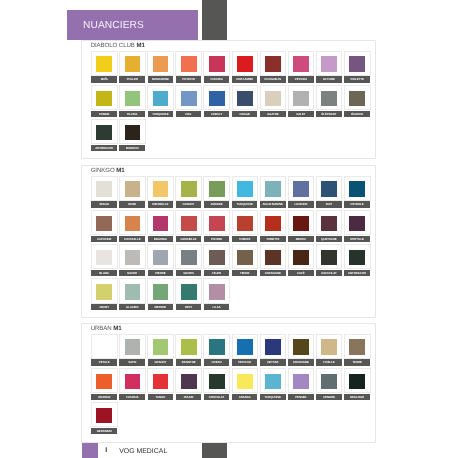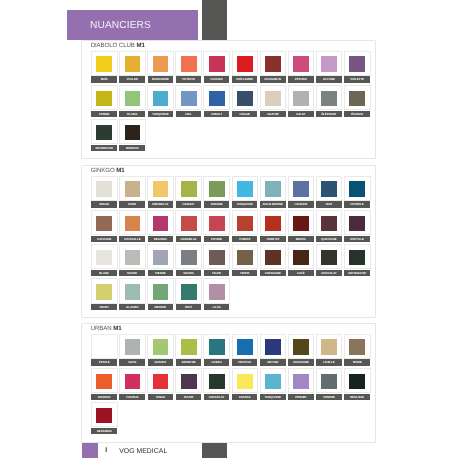--- a/index.html
+++ b/index.html
@@ -2,21 +2,21 @@
 <html><head>
 <meta charset="utf-8">
 <title>NUANCIERS</title>
 <style>
   html,body{margin:0;padding:0;}
   body{width:458px;height:458px;background:#ffffff;font-family:"Liberation Sans",sans-serif;
        -webkit-font-smoothing:antialiased;text-rendering:geometricPrecision;overflow:hidden;position:relative;}
   #page{position:absolute;left:0;top:0;width:458px;height:458px;
        transform:translateZ(0);will-change:transform;}
   .hdr-bar{position:absolute;left:67px;top:10px;width:131px;height:29.5px;display:flex;align-items:center;}
-  .hdr-title{color:#f4eef8;font-size:10.2px;letter-spacing:0.1px;padding-left:23px;font-weight:400;position:relative;top:0.8px;}
+  .hdr-title{color:#f4eef8;font-size:10.2px;letter-spacing:0.1px;padding-left:16px;font-weight:400;position:relative;top:0.8px;}
   .hdr-gray{position:absolute;left:201.5px;top:0px;width:25px;height:39.5px;}
   .ftr-purple{position:absolute;left:82px;top:442.5px;width:15.9px;height:15.5px;}
   .ftr-gray{position:absolute;left:201.5px;top:442.5px;width:25.2px;height:15.5px;}
   .ftr-page{position:absolute;left:105.3px;top:447.0px;font-size:6.9px;color:#2e2e2e;font-weight:600;}
   .ftr-brand{position:absolute;left:119.2px;top:447.6px;font-size:6.9px;color:#303030;letter-spacing:0.02px;}
   .block{position:absolute;left:81.4px;width:294.4px;background:#ffffff;
          border:1px solid #e6e6e6;box-sizing:border-box;border-radius:1px;}
   .block-title{position:absolute;left:8.3px;font-size:6.1px;color:#5a5a5a;letter-spacing:-0.08px;white-space:nowrap;}
   .block-title b{font-weight:700;color:#333;}
   .grid{position:absolute;left:8.7px;top:9.6px;}

